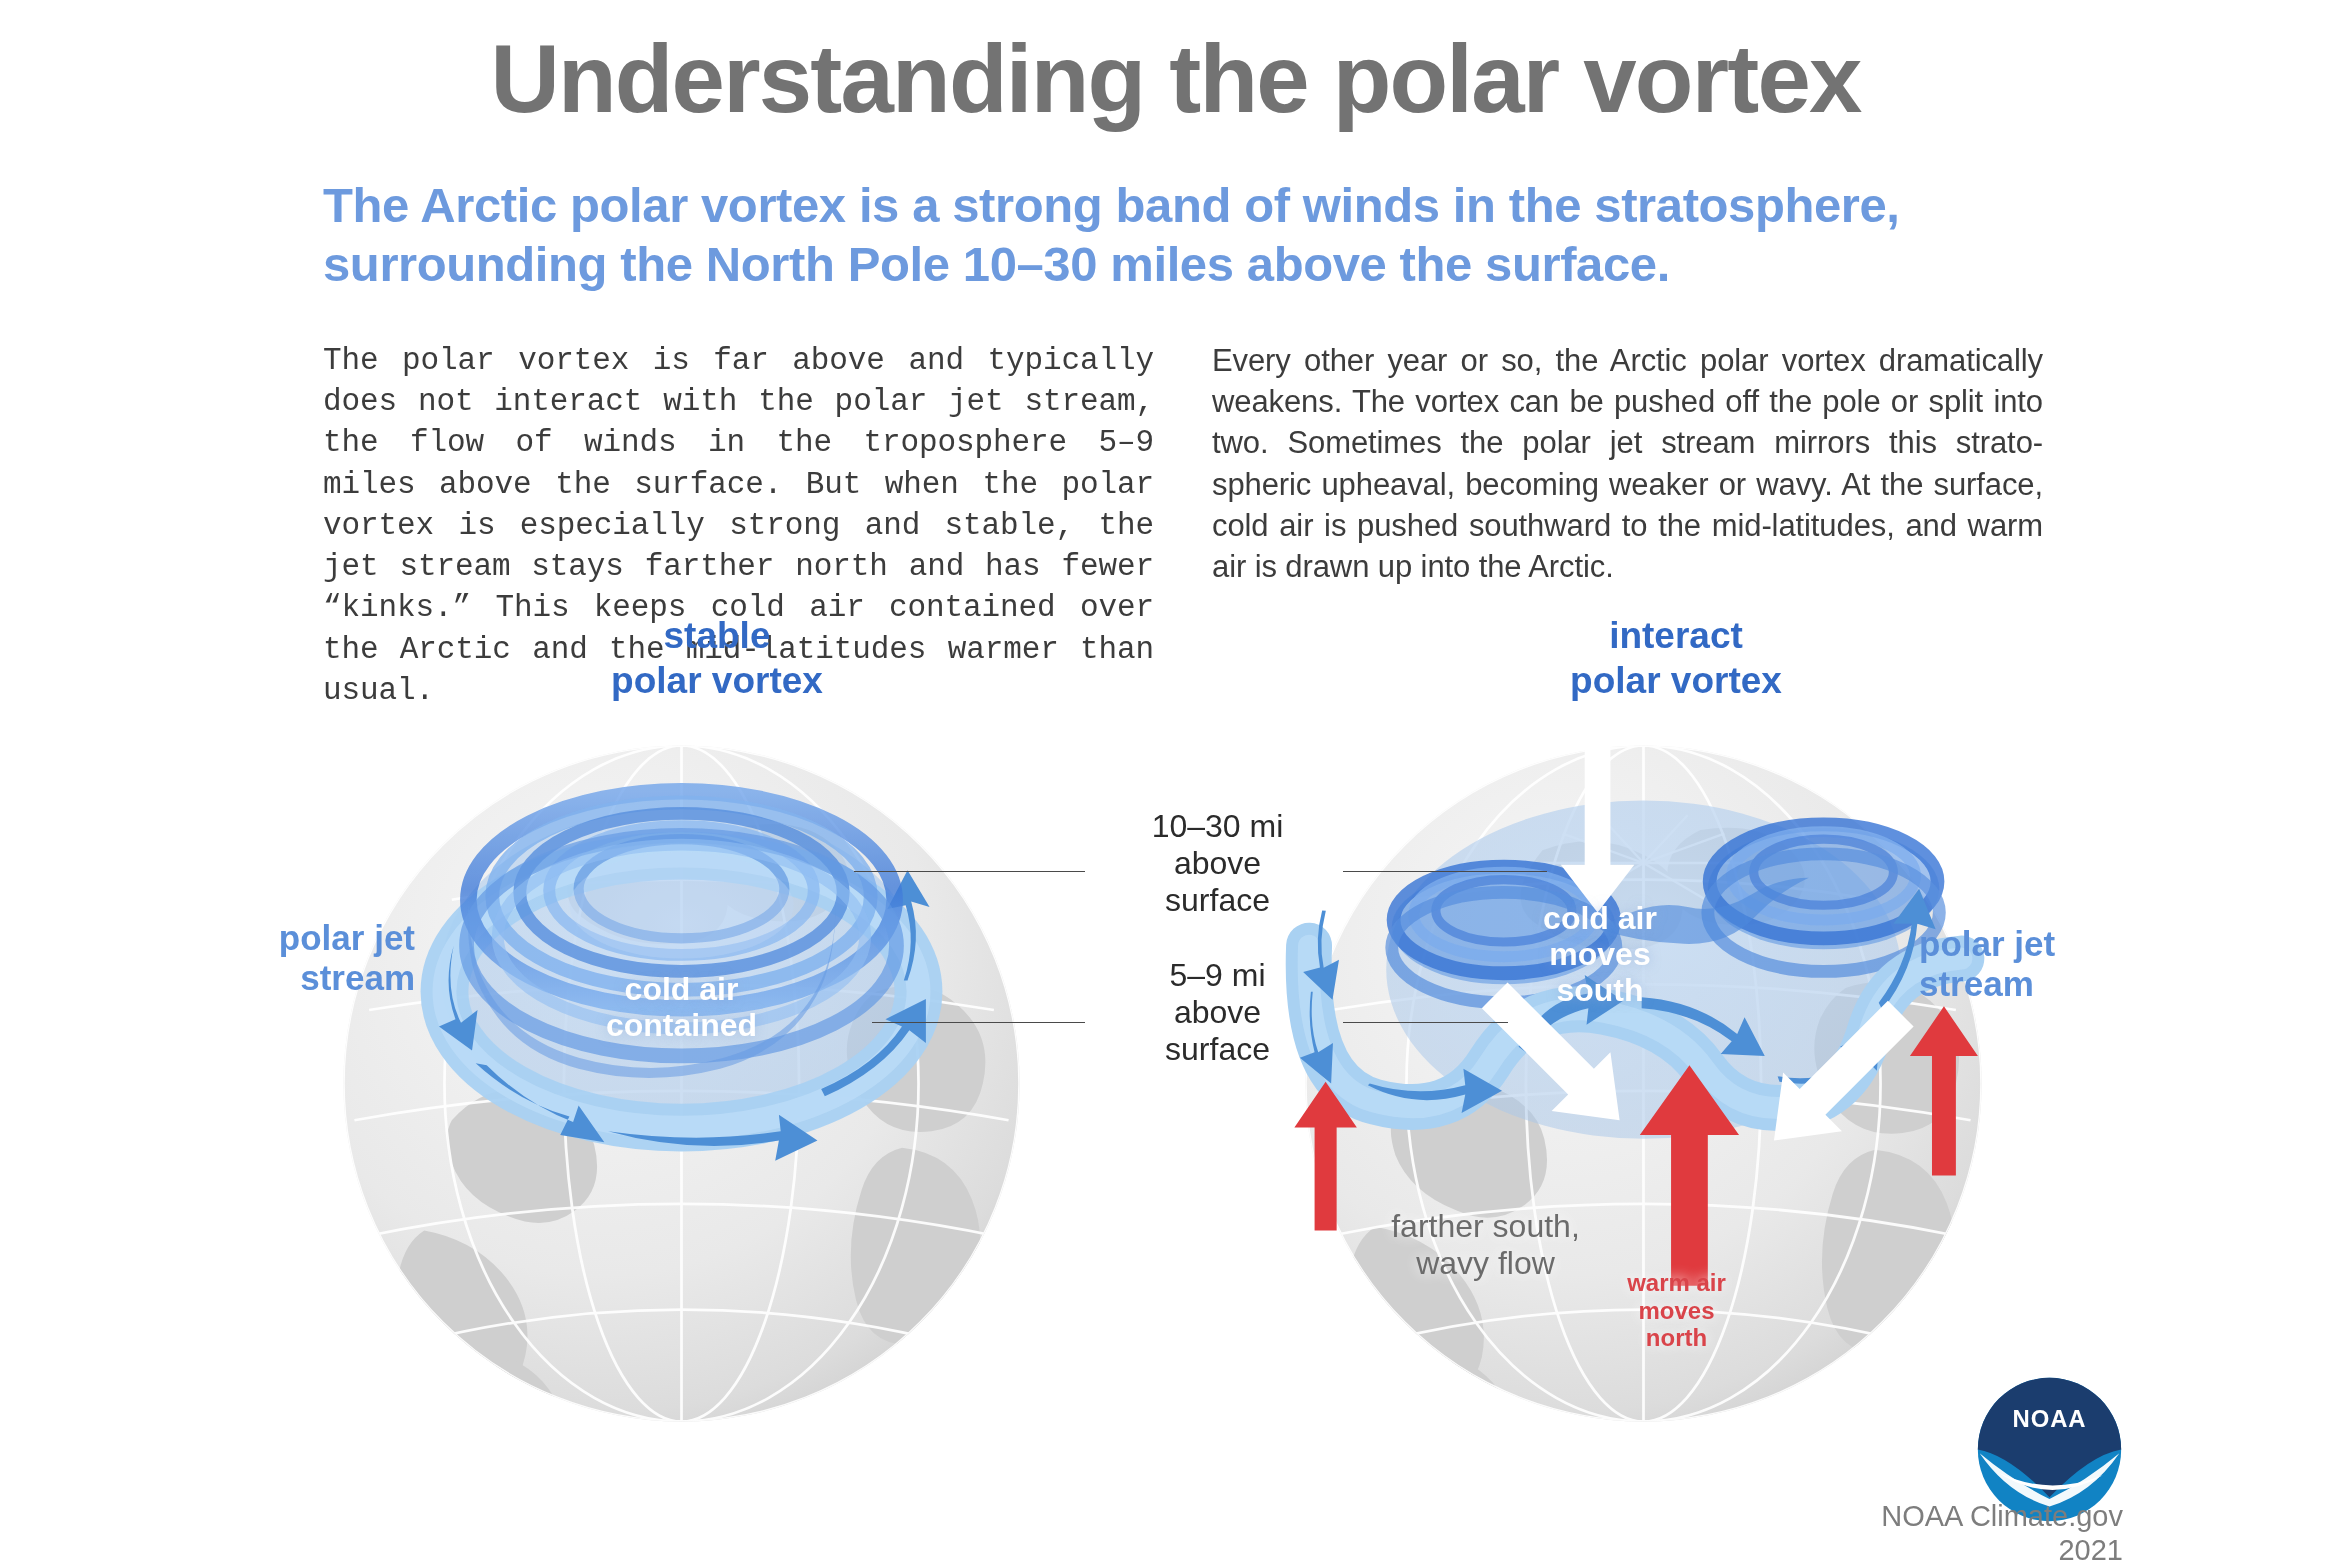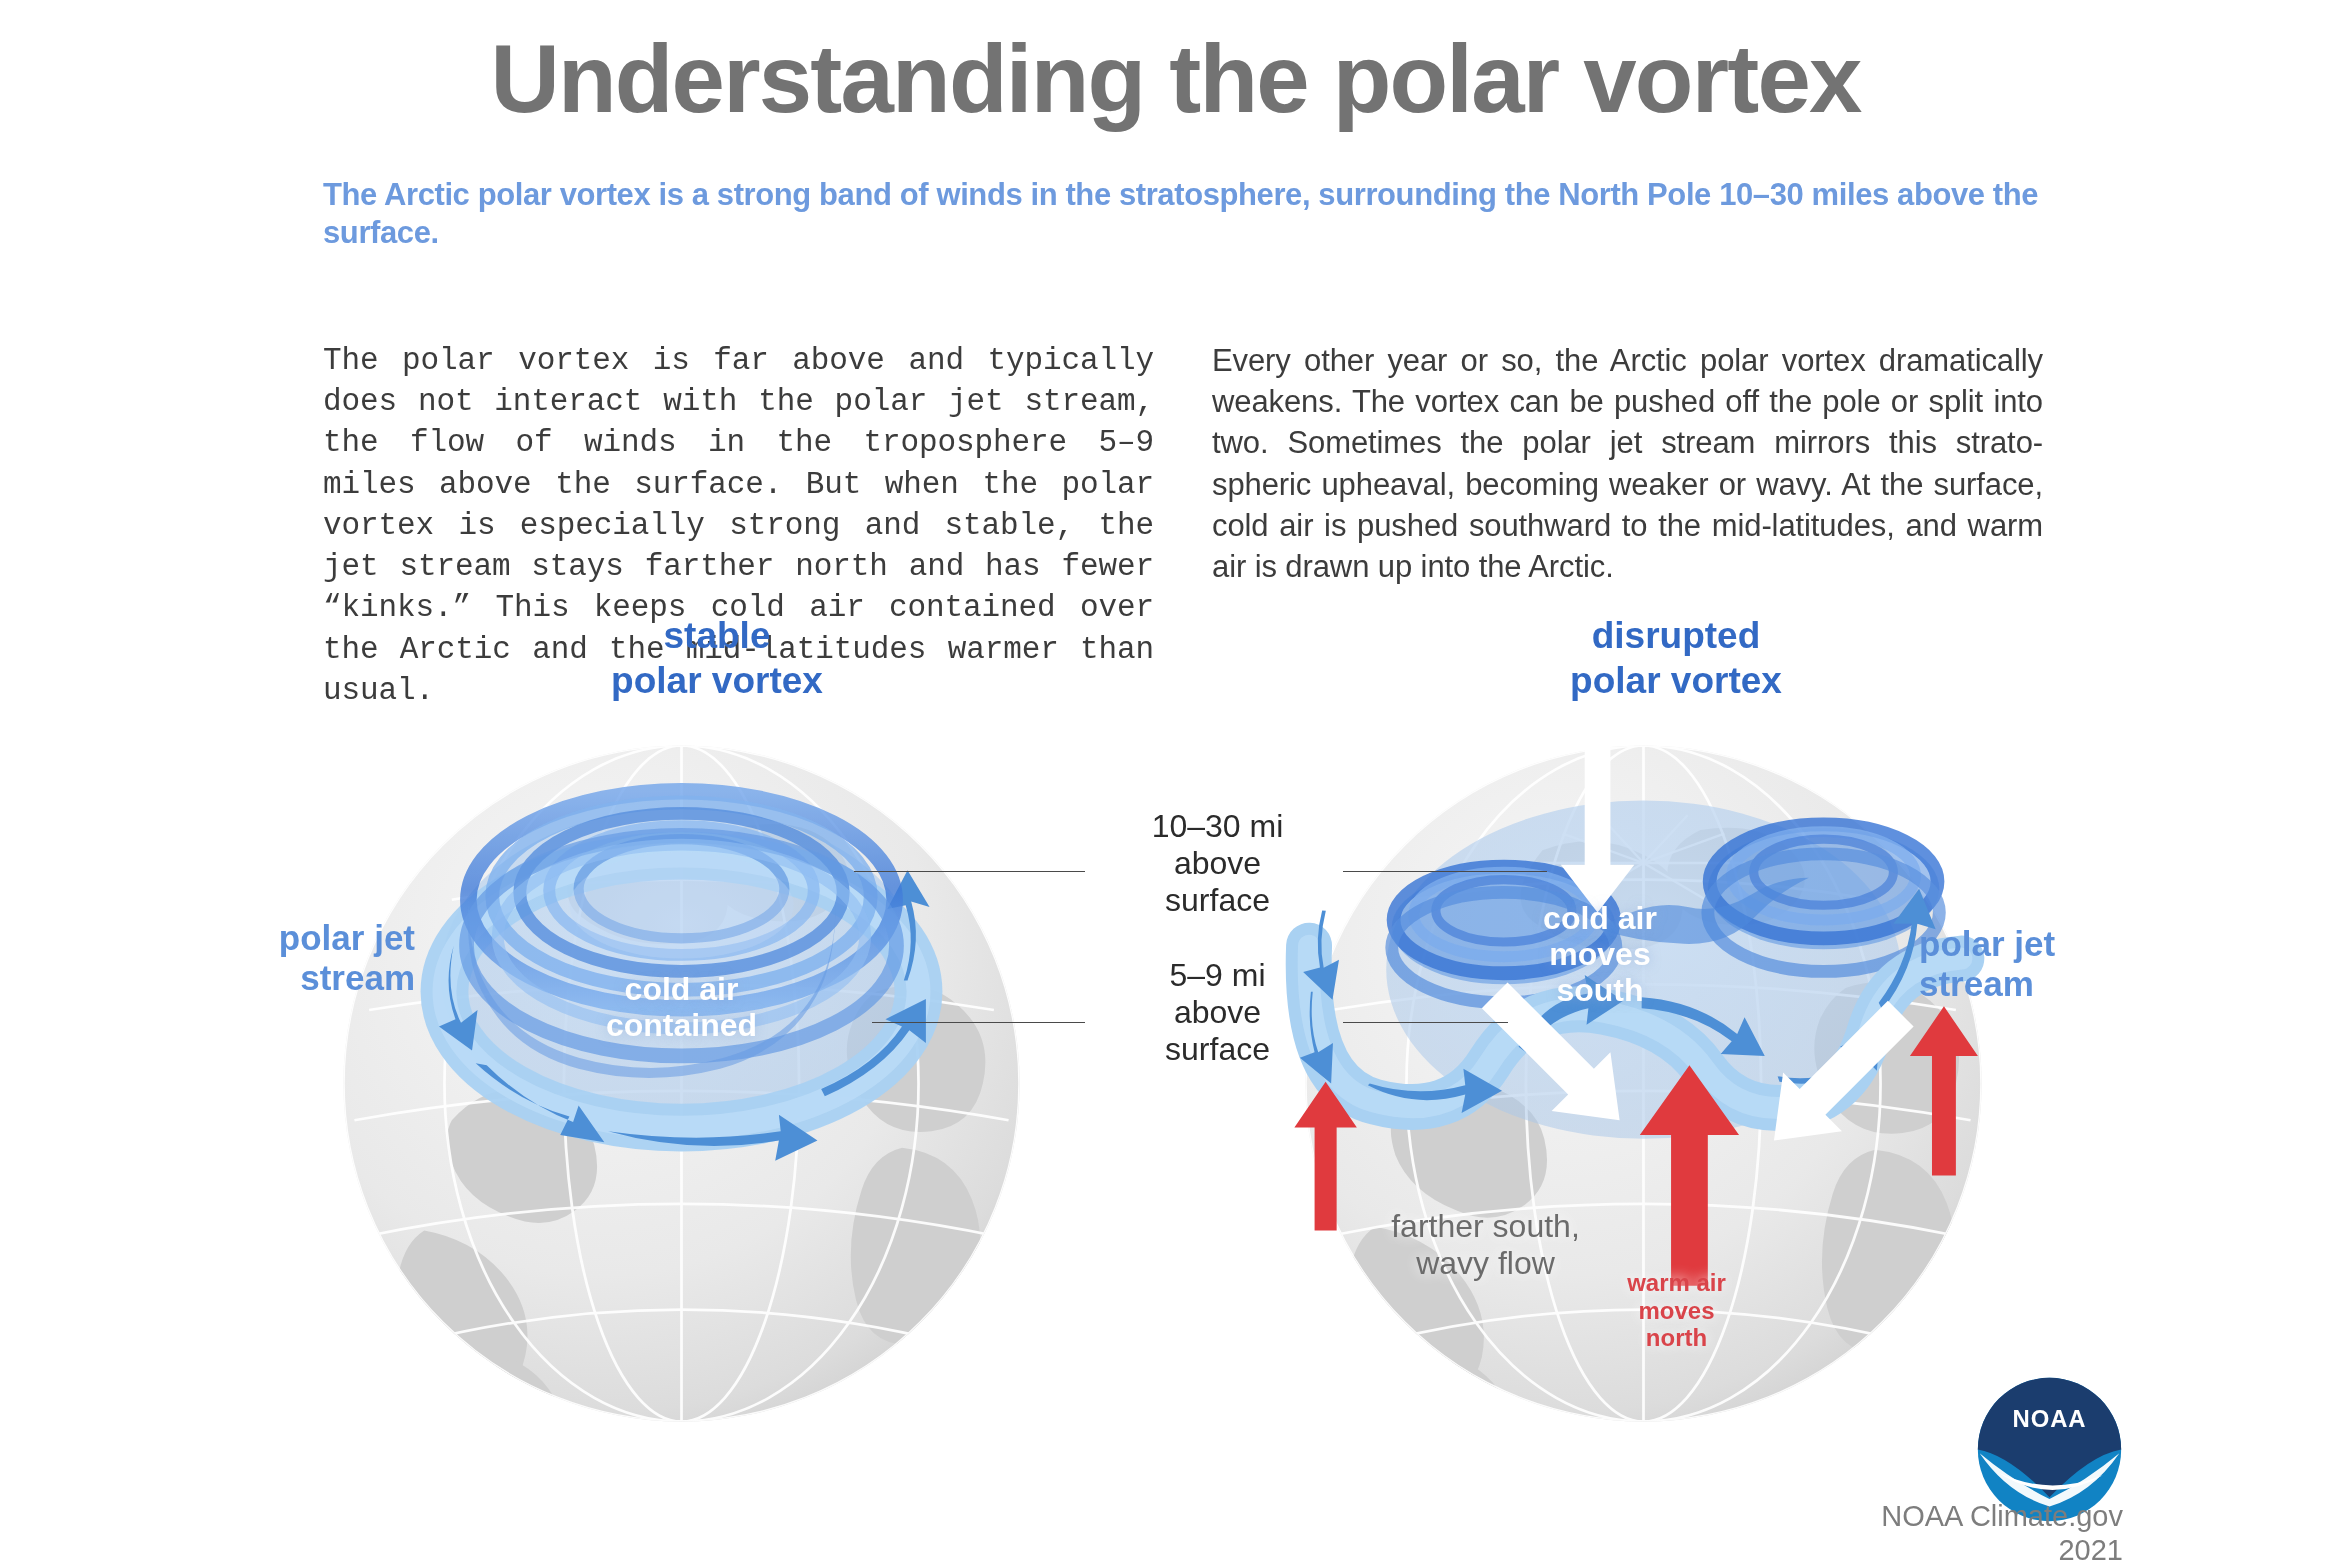--- a/index.html
+++ b/index.html
@@ -11,21 +11,21 @@
   .abs{position:absolute;}
 
   
   #title{
     left:0;top:27.5px;width:2351px;text-align:center;
     font-size:96px;font-weight:bold;letter-spacing:-1.8px;
     color:#737373;line-height:1.06;white-space:nowrap;
   }
   #subtitle{
     left:323px;top:176px;width:1800px;
-    font-size:31px;font-weight:bold;line-height:1.21;
+    font-size:49px;font-weight:bold;line-height:1.21;
     color:#6d9ade;letter-spacing:-0.4px;
   }
 
   
   .col{
     position:absolute;top:340px;width:831px;
     font-size:31px;line-height:1.33;color:#3c3c3c;
     text-align:justify;text-justify:inter-word;
     letter-spacing:-0.1px;
   }
@@ -87,21 +87,21 @@
 <div class="abs" id="subtitle">The Arctic polar vortex is a strong band of winds in the stratosphere, surrounding the North Pole 10–30 miles above the surface.</div>
 
 <div class="col" id="col-left">The polar vortex is far above and typically does not interact with the polar jet stream, the flow of winds in the troposphere 5–9 miles above the surface. But when the polar vortex is especially strong and stable, the jet stream stays farther north and has fewer “kinks.” This keeps cold air contained over the Arctic and the mid-latitudes warmer than usual.</div>
 <div class="col" id="col-right">Every other year or so, the Arctic polar vortex dramatically weakens. The vortex can be pushed off the pole or split into two. Sometimes the polar jet stream mirrors this strato-spheric upheaval, becoming weaker or wavy. At the surface, cold air is pushed southward to the mid-latitudes, and warm air is drawn up into the Arctic.</div>
 
 <div class="abs panel-head" id="head-left">
   <div>stable</div>
   <div>polar vortex</div>
 </div>
 <div class="abs panel-head" id="head-right">
-  <div>disrupted</div>
+  <div>interact</div>
   <div>polar vortex</div>
 </div>
 
 <div class="globe-wrap" id="globe-left">
   <svg class="globe-svg" viewBox="0 0 800 800">
     <defs>
       <radialGradient id="sphL" cx="38%" cy="30%" r="78%">
         <stop offset="0%" stop-color="#f7f7f7"></stop>
         <stop offset="62%" stop-color="#e9e9e9"></stop>
         <stop offset="88%" stop-color="#dcdcdc"></stop>

